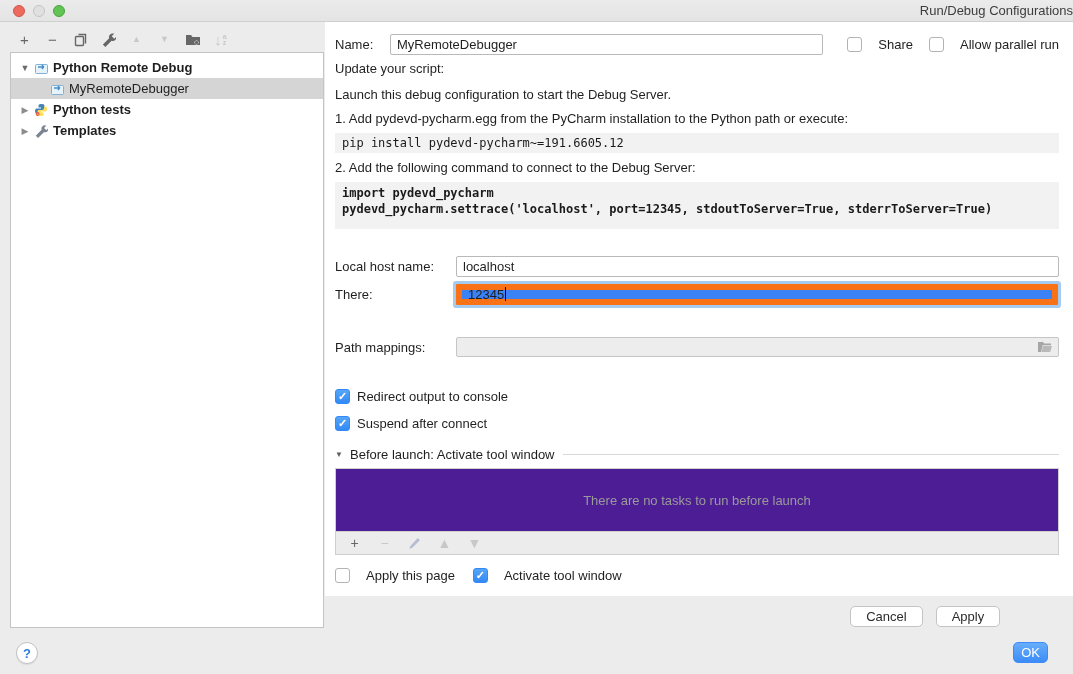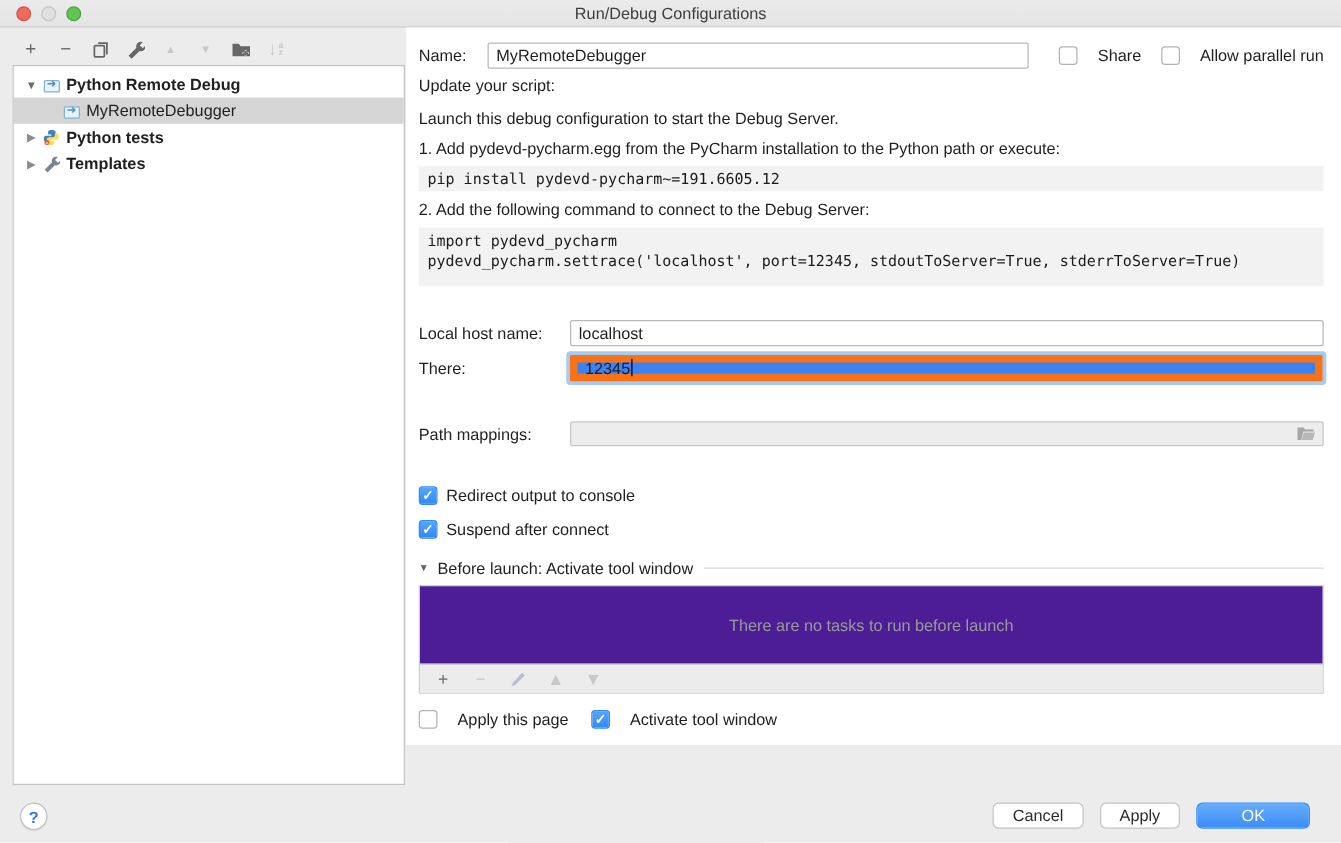--- a/index.html
+++ b/index.html
@@ -8,21 +8,21 @@
     font-family: "Liberation Sans", sans-serif;
     font-size: 13px;
     color:#1f1f1f;
     background:#ececec;
     position:relative;
   }
   
   .titlebar {
     height:22px; background:linear-gradient(#ebebeb,#e4e4e4);
     border-bottom:1px solid #cfcfcf;
-    display:flex; align-items:center; justify-content:center;
+    display:flex; align-items:center; justify-content:flex-end;
     position:relative; color:#3d3d3d;
   }
   .traffic { position:absolute; left:13px; top:5px; display:flex; gap:8px; }
   .light { width:12px; height:12px; border-radius:50%; }
   .light.red   { background:#ed6a5f; border:1px solid #d3554b; }
   .light.gray  { background:#e0e0e0; border:1px solid #c4c4c4; }
   .light.green { background:#62c454; border:1px solid #4aa33f; }
 
   .workspace { position:relative; height:652px; }
 
@@ -76,21 +76,21 @@
   .ml-auto { margin-left:auto; }
   .gap16 { margin-left:16px; }
 
   .para { margin-top:5px; line-height:18px; }
   .para.first { margin-top:8px; }
   .codeblock {
     margin-top:5px; background:#f2f2f2; padding:2px 7px;
     font-family:"DejaVu Sans Mono", monospace; font-size:12px; line-height:16px; color:#1a1a1a;
     white-space:pre;
   }
-  .codeblock.tall { margin-top:5px; padding:3px 7px 12px 7px; }
+  .codeblock.tall { margin-top:5px; padding:3px 7px 12px 7px;font-weight:bold; }
   .step { margin-top:6px; line-height:18px; }
 
   .field-row { display:flex; align-items:center; margin-top:26px; height:22px; }
   .field-row.tight { margin-top:6px; }
   .field-row.path { margin-top:32px; height:20px; }
   .field-label { width:121px; flex:0 0 121px; }
   .field-input { flex:1; height:21px; }
   .port-box {
     flex:1; height:21px; border:6px solid #f97316; border-radius:1px; background:#3b82f6;
     box-shadow:0 0 0 3px #a6cbf0; display:flex; align-items:center; padding:0 6px; margin-right:1px;
@@ -123,21 +123,21 @@
     position:absolute; left:16px; bottom:10px; width:22px; height:22px; border-radius:50%;
     background:#fff; border:1px solid #c3c3c3; color:#2e7ce0; font-weight:700;
     display:flex; align-items:center; justify-content:center; box-shadow:0 1px 1px rgba(0,0,0,.08);
   }
   .footer-buttons { position:absolute; right:25px; bottom:11px; display:flex; gap:13px; }
   .btn {
     height:21px; padding:0 15px; border:1px solid #c4c4c4; border-radius:5px; background:#fff;
     font-family:"Liberation Sans",sans-serif; font-size:13px; color:#2b2b2b;
     display:flex; align-items:center; justify-content:center;
   }
-  .btn.ok { background:linear-gradient(#67adfa,#3c8cf8); border-color:#3c8cf8; color:#fff; padding:0 35px; }
+  .btn.ok { background:linear-gradient(#67adfa,#3c8cf8); border-color:#3c8cf8; color:#fff; padding:0 7px;margin-top:36px; }
 </style>
 </head>
 <body>
 
 <div class="titlebar">
   <div class="traffic">
     <span class="light red"></span>
     <span class="light gray"></span>
     <span class="light green"></span>
   </div>

